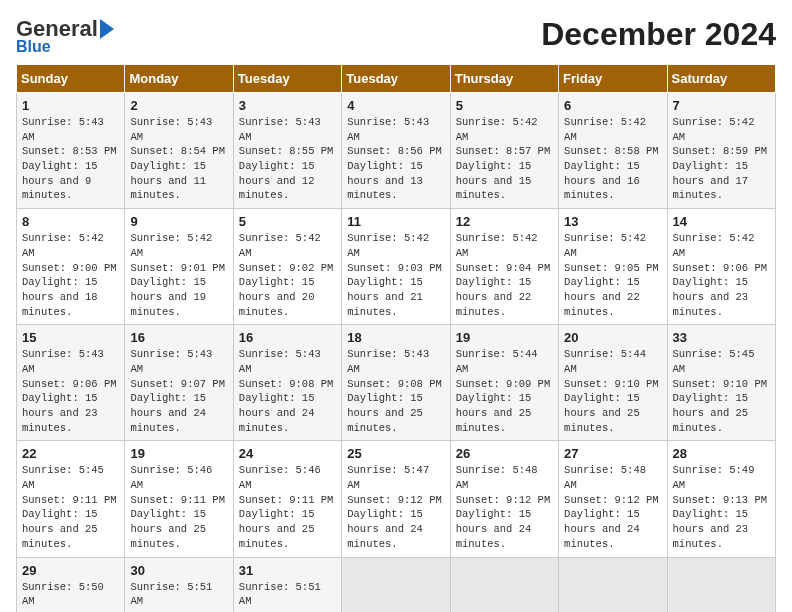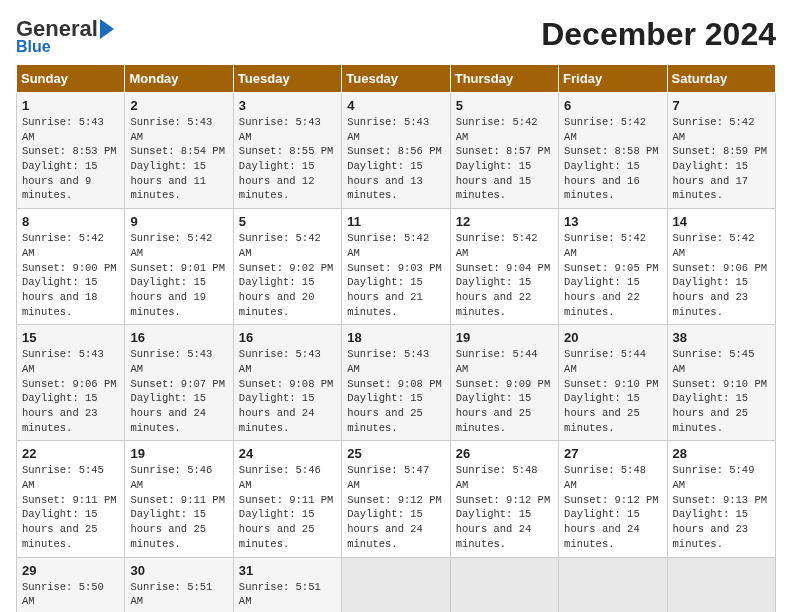--- a/index.html
+++ b/index.html
@@ -240,21 +240,21 @@
             Sunrise: 5:44 AM<br>Sunset: 9:09 PM<br>Daylight: 15 hours and 25 minutes.
           </div>
         </td>
         <td>
           <span class="day-number">20</span>
           <div class="day-info">
             Sunrise: 5:44 AM<br>Sunset: 9:10 PM<br>Daylight: 15 hours and 25 minutes.
           </div>
         </td>
         <td>
-          <span class="day-number">38</span>
+          <span class="day-number">33</span>
           <div class="day-info">
             Sunrise: 5:45 AM<br>Sunset: 9:10 PM<br>Daylight: 15 hours and 25 minutes.
           </div>
         </td>
       </tr>
       <tr>
         <td>
           <span class="day-number">22</span>
           <div class="day-info">
             Sunrise: 5:45 AM<br>Sunset: 9:11 PM<br>Daylight: 15 hours and 25 minutes.

